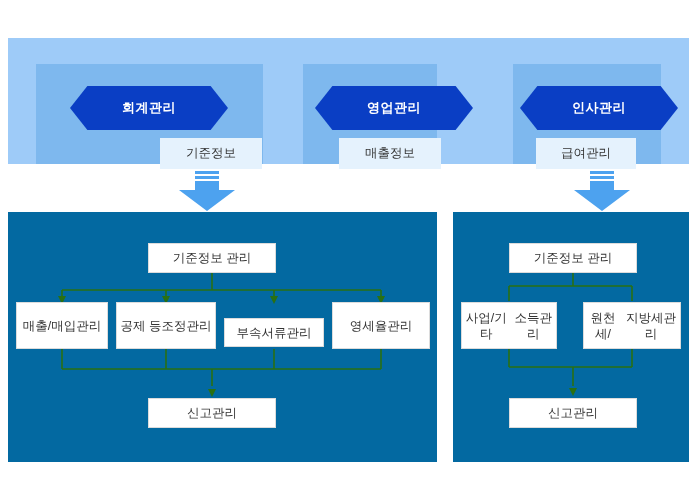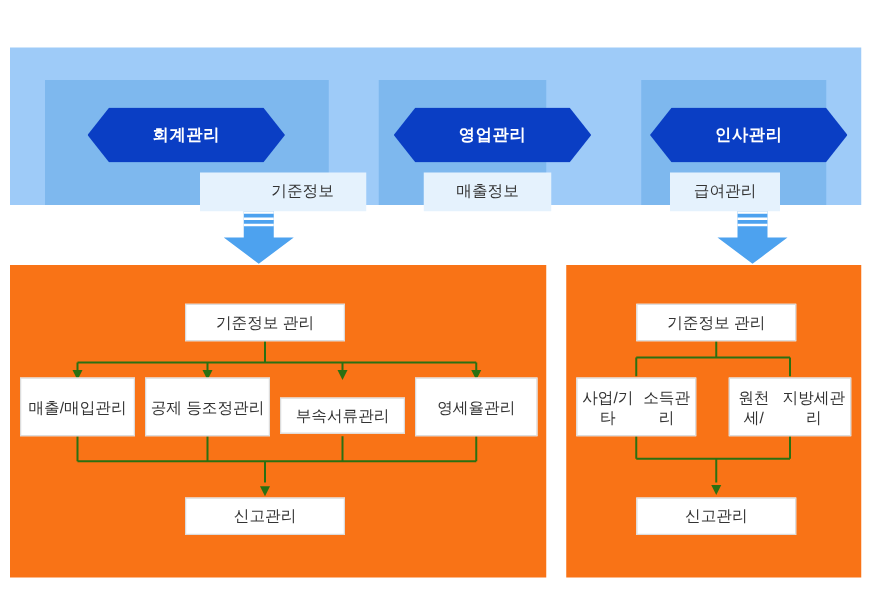--- a/index.html
+++ b/index.html
@@ -68,40 +68,40 @@
     height: 31px;
     background: #e5f2fd;
     color: #333333;
     font-size: 12.5px;
     display: flex;
     align-items: center;
     justify-content: center;
     z-index: 2;
   }
   .sub-box.s1 { left: 32px;  width: 102px; }
-  .sub-box.s2 { left: 152px; width: 102px; padding-left: 31px; }
+  .sub-box.s2 { left: 152px; width: 102px; }
   .sub-box.s3 { left: 331px; width: 102px; }
-  .sub-box.s4 { left: 528px; width: 88px; }
+  .sub-box.s4 { left: 528px; width: 100px; }
 
   
   .big-arrow {
     position: absolute;
     top: 167px;
     width: 58px;
     height: 45px;
   }
   .big-arrow.a-left  { left: 178px; }
   .big-arrow.a-right { left: 573px; }
 
   
   .green-panel {
     position: absolute;
     top: 212px;
     height: 250px;
-    background: #f97316;
+    background: #0369a1;
   }
   .green-panel.left  { left: 8px;   width: 429px; }
   .green-panel.right { left: 453px; width: 236px; }
 
   .node {
     position: absolute;
     background: #ffffff;
     border: 1px solid #dcdcdc;
     color: #333333;
     font-size: 12.5px;

